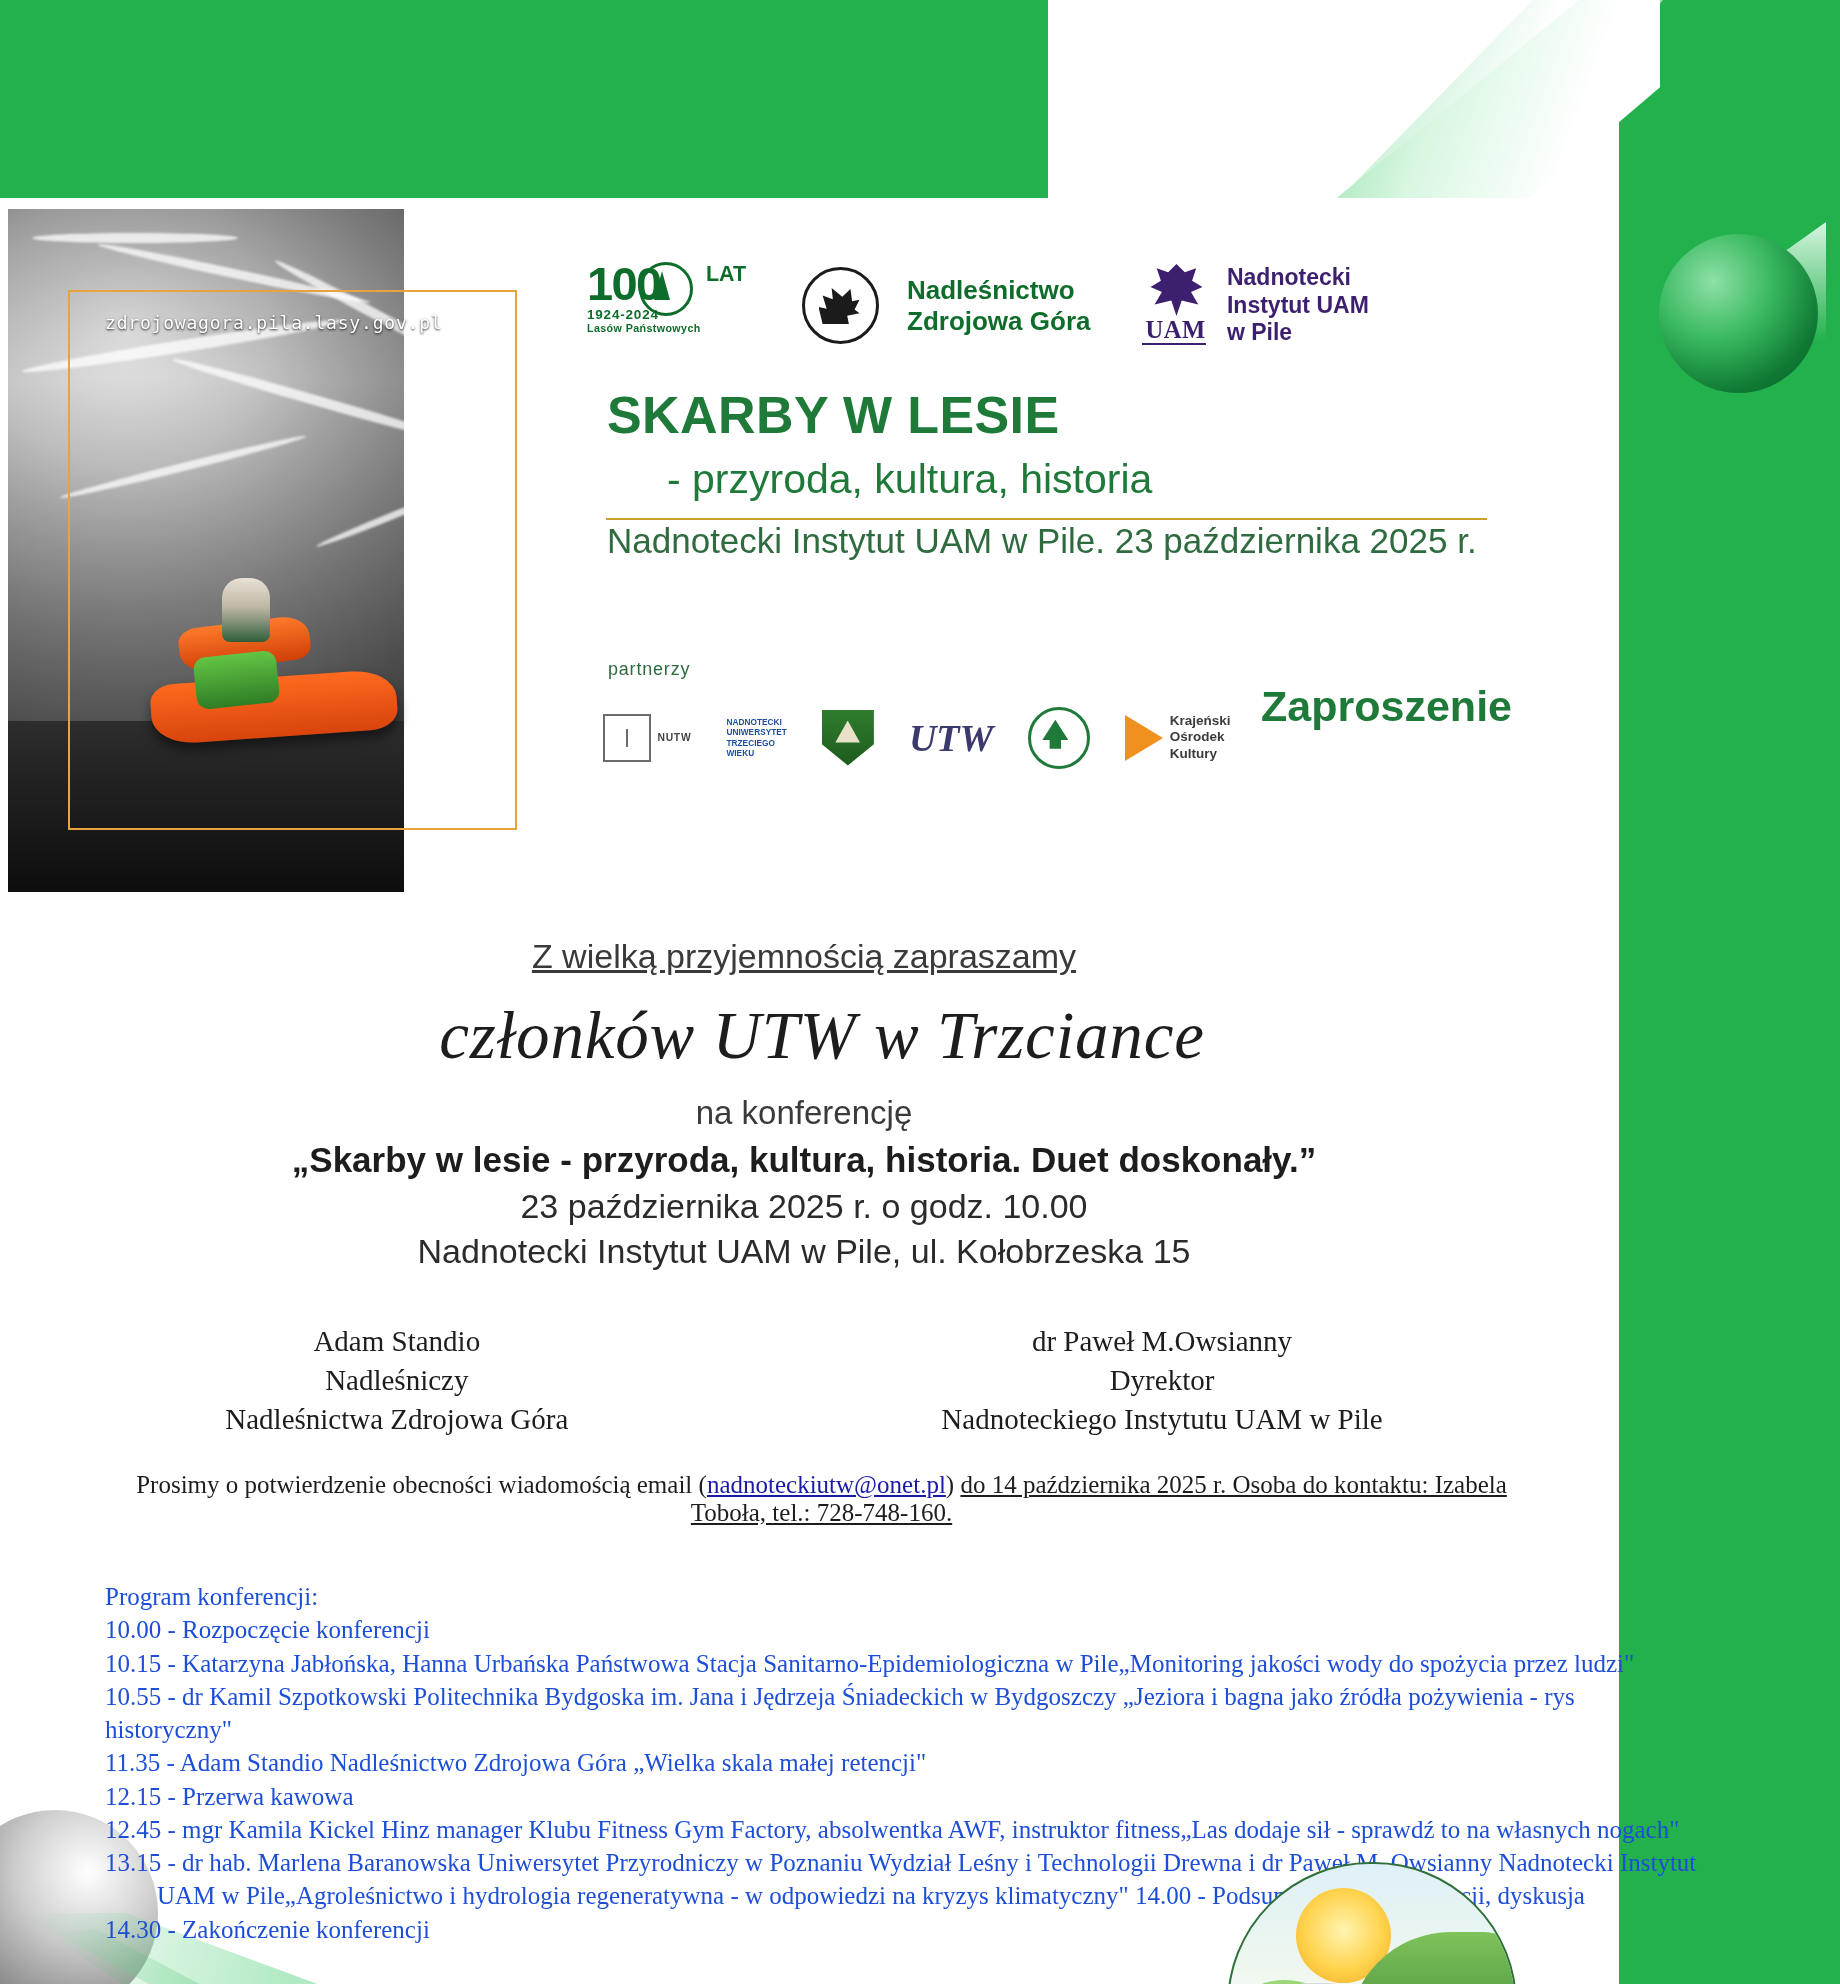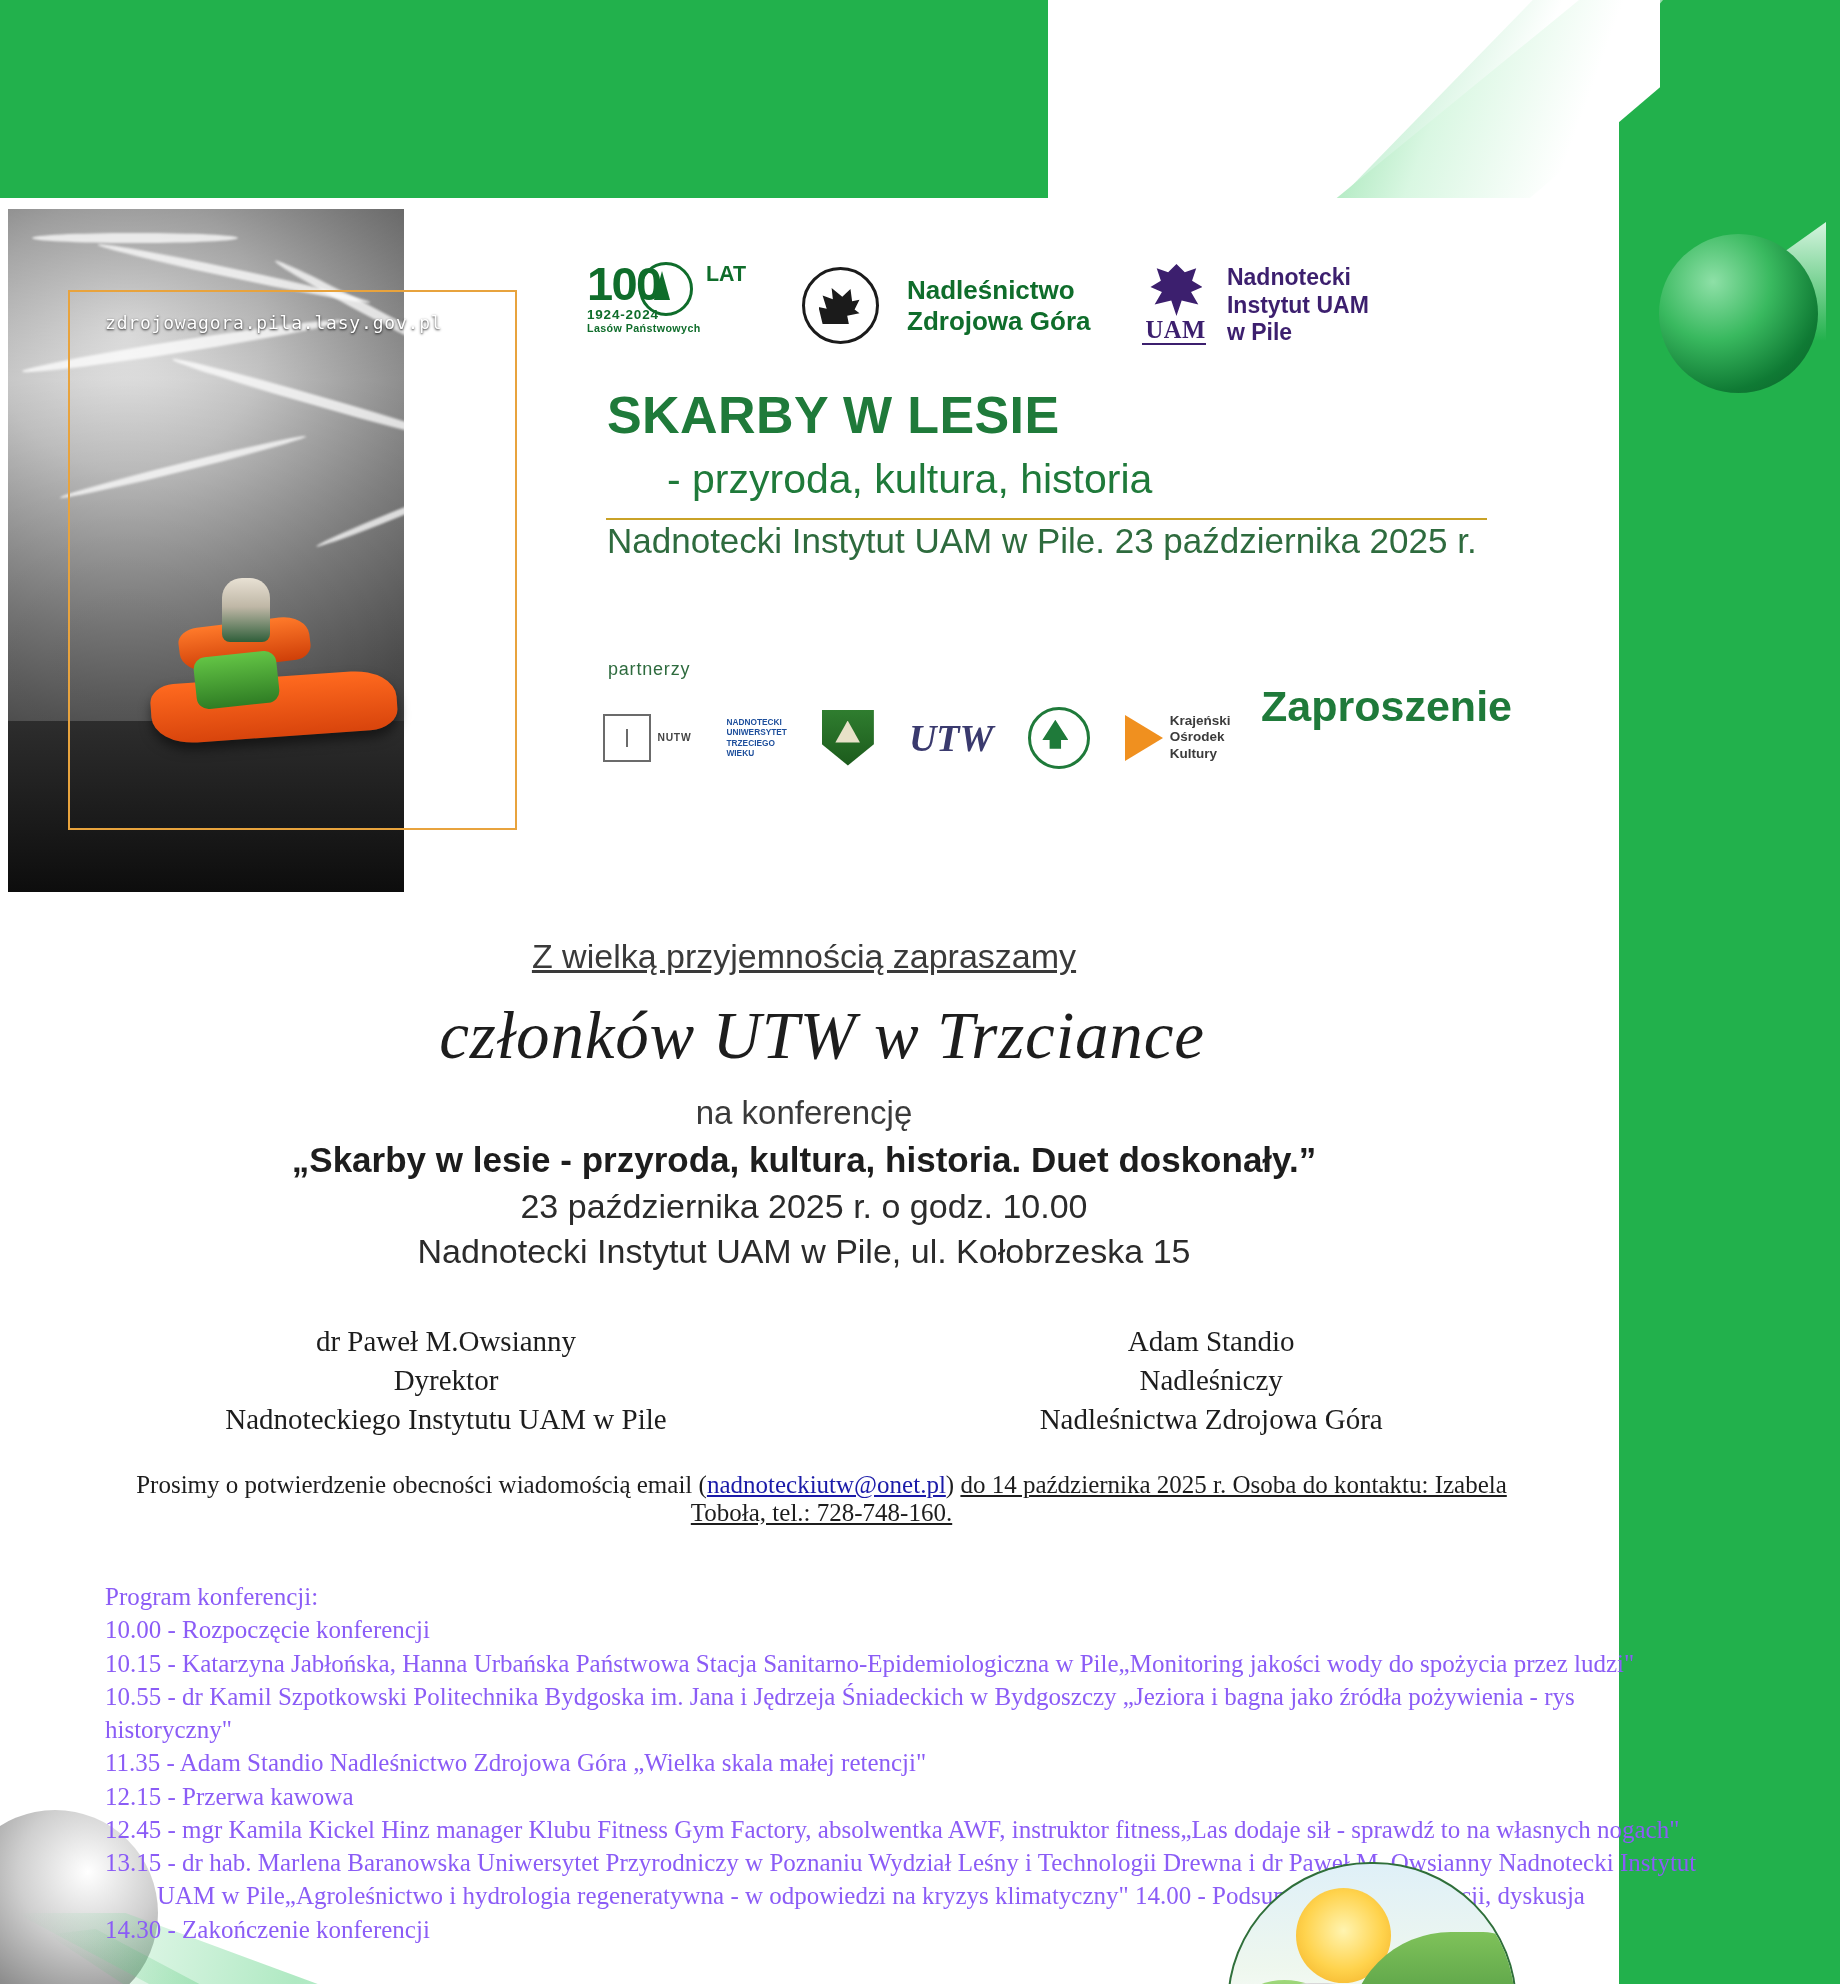--- a/index.html
+++ b/index.html
@@ -567,21 +567,21 @@
   }
   .rsvp .ul { text-decoration: underline; }
 
   .program {
     position: absolute;
     left: 105px;
     top: 1580px;
     width: 1600px;
     font-size: 25px;
     line-height: 1.33;
-    color: #8b5cf6;
+    color: #1d4ed8;
   }
   .program .item { white-space: normal; }
   .program .indent { padding-left: 52px; }
 
   
   .emblem {
     position: absolute;
     left: 1203px;
     top: 1858px;
     width: 333px;
@@ -751,28 +751,28 @@
     <div class="line1">Z wielką przyjemnością zapraszamy</div>
     <div class="guest">członków UTW w Trzciance</div>
     <div class="line2">na konferencję</div>
     <div class="conf-title">„Skarby w lesie - przyroda, kultura, historia. Duet doskonały.”</div>
     <div class="when">23 października 2025 r. o godz. 10.00</div>
     <div class="place">Nadnotecki Instytut UAM w Pile, ul. Kołobrzeska 15</div>
   </div>
 
   <div class="signatures">
     <div class="sig">
+      <div>Adam Standio</div>
+      <div>Nadleśniczy</div>
+      <div>Nadleśnictwa Zdrojowa Góra</div>
+    </div>
+    <div class="sig">
       <div>dr Paweł M.Owsianny</div>
       <div>Dyrektor</div>
       <div>Nadnoteckiego Instytutu UAM w Pile</div>
-    </div>
-    <div class="sig">
-      <div>Adam Standio</div>
-      <div>Nadleśniczy</div>
-      <div>Nadleśnictwa Zdrojowa Góra</div>
     </div>
   </div>
 
   <div class="rsvp">
     <span>Prosimy o potwierdzenie obecności wiadomością email (</span><a href="#">nadnoteckiutw@onet.pl</a><span>) </span><span class="ul">do 14 października 2025 r. Osoba do kontaktu: Izabela Toboła, tel.: 728-748-160.</span>
   </div>
 
   <div class="program">
     <div class="item">Program konferencji:</div>
     <div class="item">10.00 - Rozpoczęcie konferencji</div>

